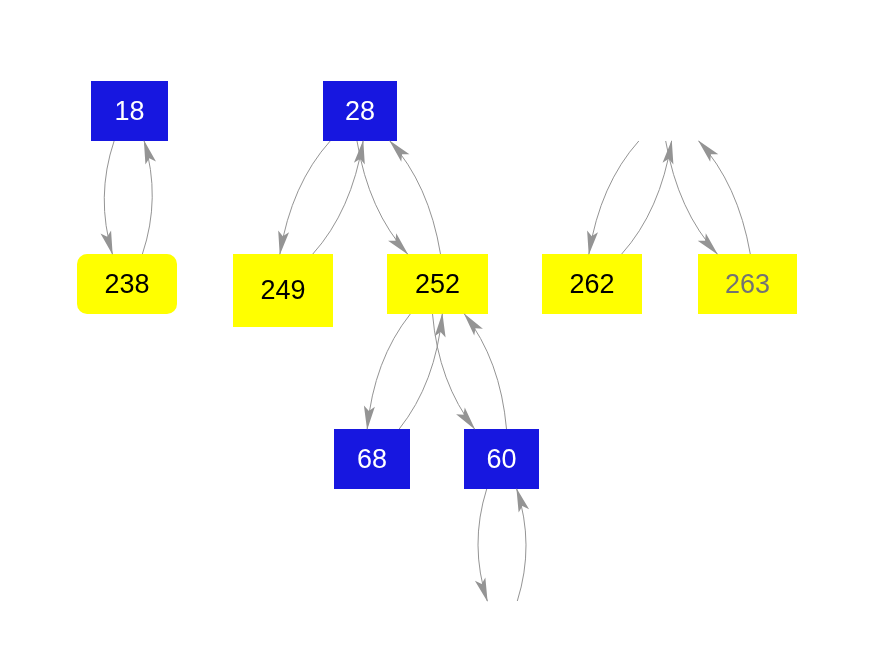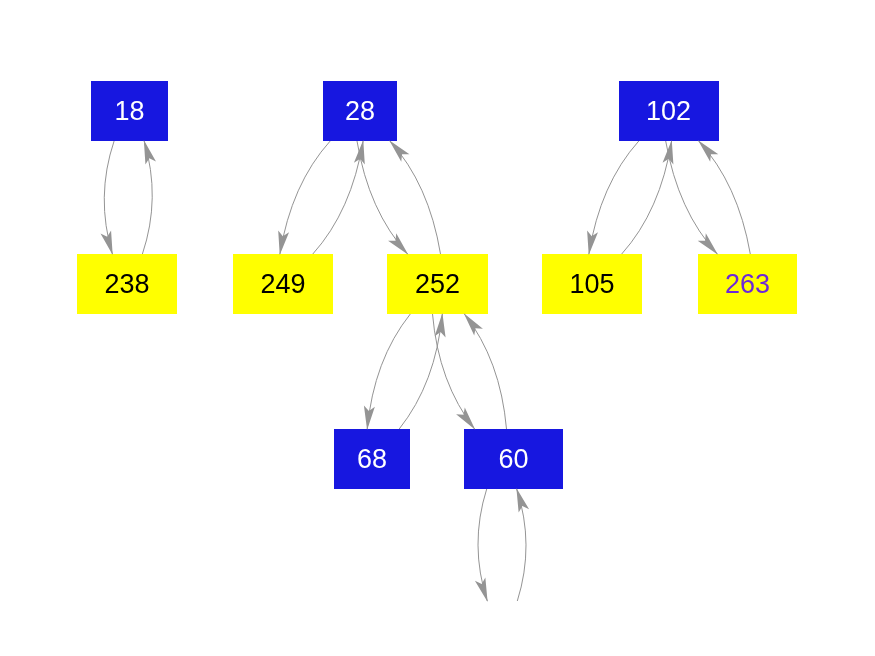--- a/index.html
+++ b/index.html
@@ -46,28 +46,27 @@
     fill: none;
   }
 </style>
 </head>
 <body style="background: rgb(255, 255, 255);">
 
 <div class="stage" style="width: 875px; height: 656px;">
   <div id="node-layer">
       <div class="node" style="left: 91px; top: 38px; width: 77px; height: 60px; background: rgb(23, 23, 224); color: rgb(255, 255, 255);">18</div>
       <div class="node" style="left: 323px; top: 38px; width: 74px; height: 60px; background: rgb(23, 23, 224); color: rgb(255, 255, 255);">28</div>
-      <div class="node" style="left: 618.5px; top: 38px; width: 100px; height: 60px; background: rgb(23, 23, 224); color: rgb(255, 255, 255);">102</div>
-      <div class="node" style="left: 77px; top: 211px; width: 100px; height: 60px; background: rgb(255, 255, 0); color: rgb(0, 0, 0);">238</div>
-      <div class="node" style="left: 233px; top: 211px; width: 100px; height: 60px; background: rgb(255, 255, 0); color: rgb(0, 0, 0);">249</div>
+      <div class="node" style="left: 77px; top: 211px; width: 100px; height: 60px; background: rgb(255, 255, 0); color: rgb(0, 0, 0); border-radius: 10px;">238</div>
+      <div class="node" style="left: 233px; top: 211px; width: 100px; height: 73px; background: rgb(255, 255, 0); color: rgb(0, 0, 0);">249</div>
       <div class="node" style="left: 387px; top: 211px; width: 101px; height: 60px; background: rgb(255, 255, 0); color: rgb(0, 0, 0); text-align: center;">252</div>
-      <div class="node" style="left: 542px; top: 211px; width: 100px; height: 60px; background: rgb(255, 255, 0); color: rgb(0, 0, 0);">105</div>
-      <div class="node" style="left: 698px; top: 211px; width: 99px; height: 60px; background: rgb(255, 255, 0); color: #6d28d9;">263</div>
+      <div class="node" style="left: 542px; top: 211px; width: 100px; height: 60px; background: rgb(255, 255, 0); color: rgb(0, 0, 0);">262</div>
+      <div class="node" style="left: 698px; top: 211px; width: 99px; height: 60px; background: rgb(255, 255, 0); color: #737373;">263</div>
       <div class="node" style="left: 334px; top: 386px; width: 76px; height: 60px; background: rgb(23, 23, 224); color: rgb(255, 255, 255);">68</div>
-      <div class="node" style="left: 464px; top: 386px; width: 99px; height: 60px; background: rgb(23, 23, 224); color: rgb(255, 255, 255);">60</div>
+      <div class="node" style="left: 464px; top: 386px; width: 75px; height: 60px; background: rgb(23, 23, 224); color: rgb(255, 255, 255);">60</div>
     </div>
   <svg id="edge-layer" xmlns="http://www.w3.org/2000/svg" width="875" height="656" viewBox="0 0 875 656">
       <defs>
         <marker id="arrowhead" viewBox="0 0 25 12" refX="24" refY="6" markerWidth="25" markerHeight="12" orient="auto" markerUnits="userSpaceOnUse">
           <path d="M25,6 L1,0.5 L6,6 L1,11.5 Z" fill="#949494"></path>
         </marker>
       </defs>
       <path d="M114.1,98.0 Q95.3,154.0 112.4,211.0" class="edge" stroke="#949494" stroke-width="1" marker-end="url(#arrowhead)"></path>
       <path d="M142.4,211.0 Q161.2,155.0 144.1,98.0" class="edge" stroke="#949494" stroke-width="1" marker-end="url(#arrowhead)"></path>
       <path d="M330.2,98.0 Q291.4,141.1 279.9,211.0" class="edge" stroke="#949494" stroke-width="1" marker-end="url(#arrowhead)"></path>

